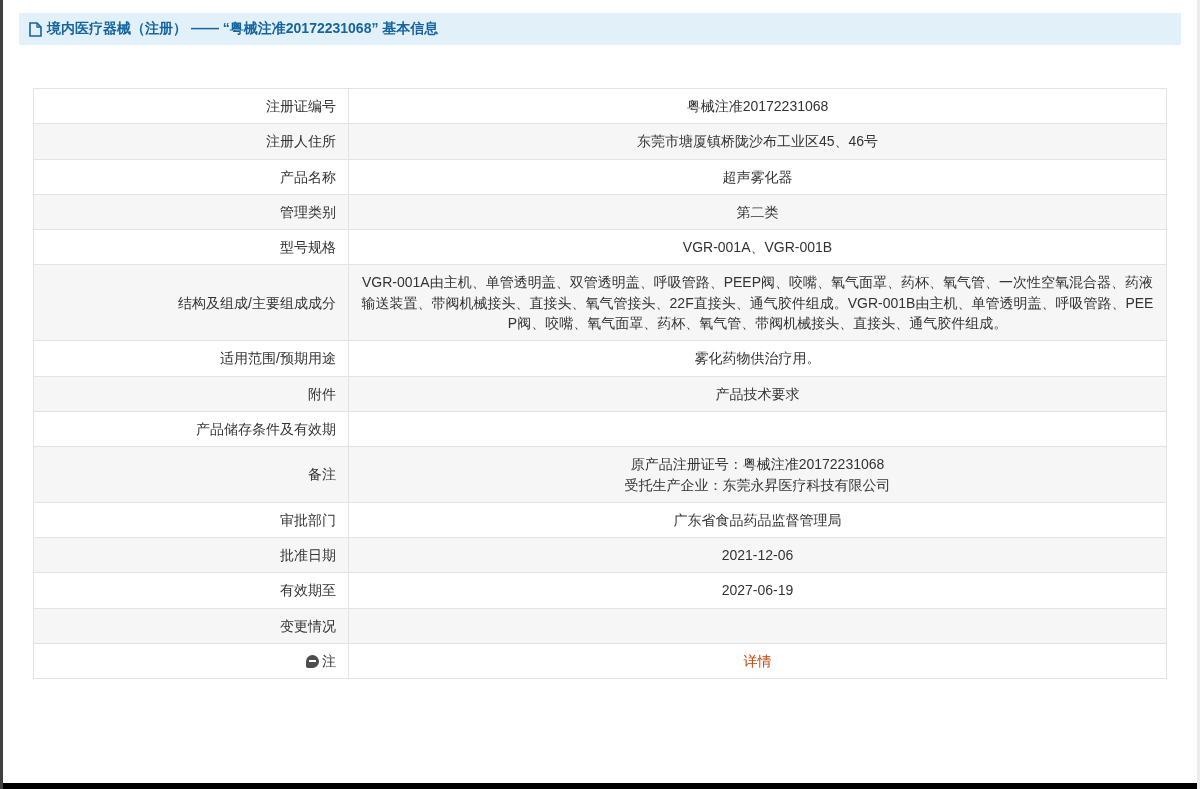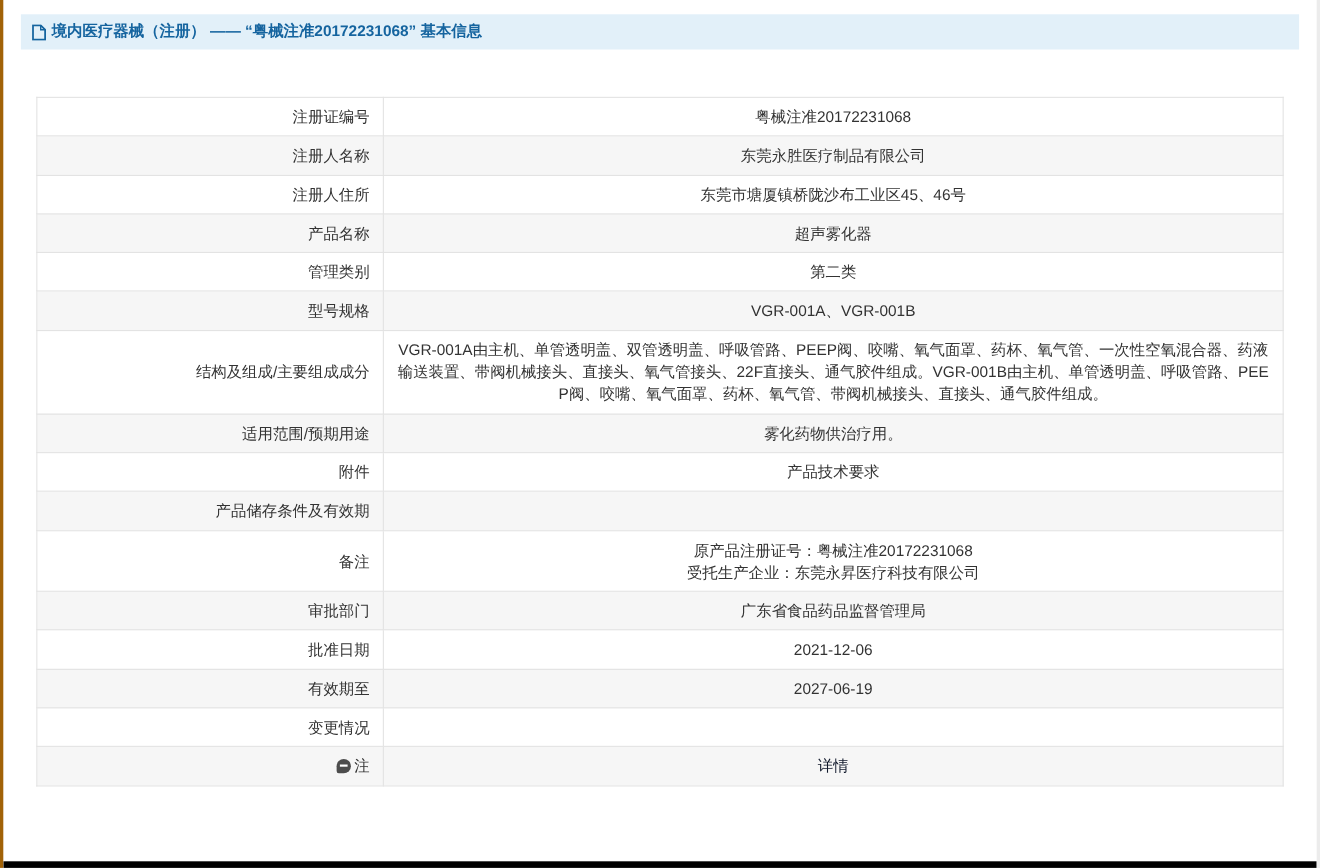--- a/index.html
+++ b/index.html
@@ -6,21 +6,21 @@
   html, body {
     width: 1200px; height: 789px;
     font-family: "Liberation Sans", "DejaVu Sans", sans-serif;
     background: #ececec;
   }
   .page {
     position: relative;
     width: 1200px; height: 789px;
     background: #ffffff;
     overflow: hidden;
-    border-left: 3px solid #a16207;
+    border-left: 3px solid #404040;
     border-right: 3px solid #ececec;
   }
   .page-inner {
     padding: 13px 16px 0 16px;
   }
   .section-header {
     display: flex;
     align-items: center;
     height: 32px;
     background: #e2f0f9;
@@ -64,21 +64,21 @@
     padding: 7px 12px;
     color: #333333;
   }
   table.info-table td.value-cell {
     text-align: center;
     padding: 7px 12px;
     white-space: pre-line;
     word-break: break-all;
   }
   td.value-cell a {
-    color: #0f172a;
+    color: #c2410c;
     text-decoration: none;
   }
   .note-icon {
     display: inline-block;
     width: 13px; height: 13px;
     background: #4d4d4d;
     border-radius: 50% 50% 50% 2px;
     margin-right: 3px;
     vertical-align: -2px;
     position: relative;
@@ -112,24 +112,20 @@
       </span>
       <span class="header-title">境内医疗器械（注册） —— “粤械注准20172231068” 基本信息</span>
     </div>
 
     <div class="info-table-wrap">
       <table class="info-table">
         <tbody>
             <tr>
     <th class="label-cell"><span>注册证编号</span></th>
     <td class="value-cell">粤械注准20172231068</td>
-  </tr>
-            <tr>
-    <th class="label-cell"><span>注册人名称</span></th>
-    <td class="value-cell">东莞永胜医疗制品有限公司</td>
   </tr>
             <tr>
     <th class="label-cell"><span>注册人住所</span></th>
     <td class="value-cell">东莞市塘厦镇桥陇沙布工业区45、46号</td>
   </tr>
             <tr>
     <th class="label-cell"><span>产品名称</span></th>
     <td class="value-cell">超声雾化器</td>
   </tr>
             <tr>

